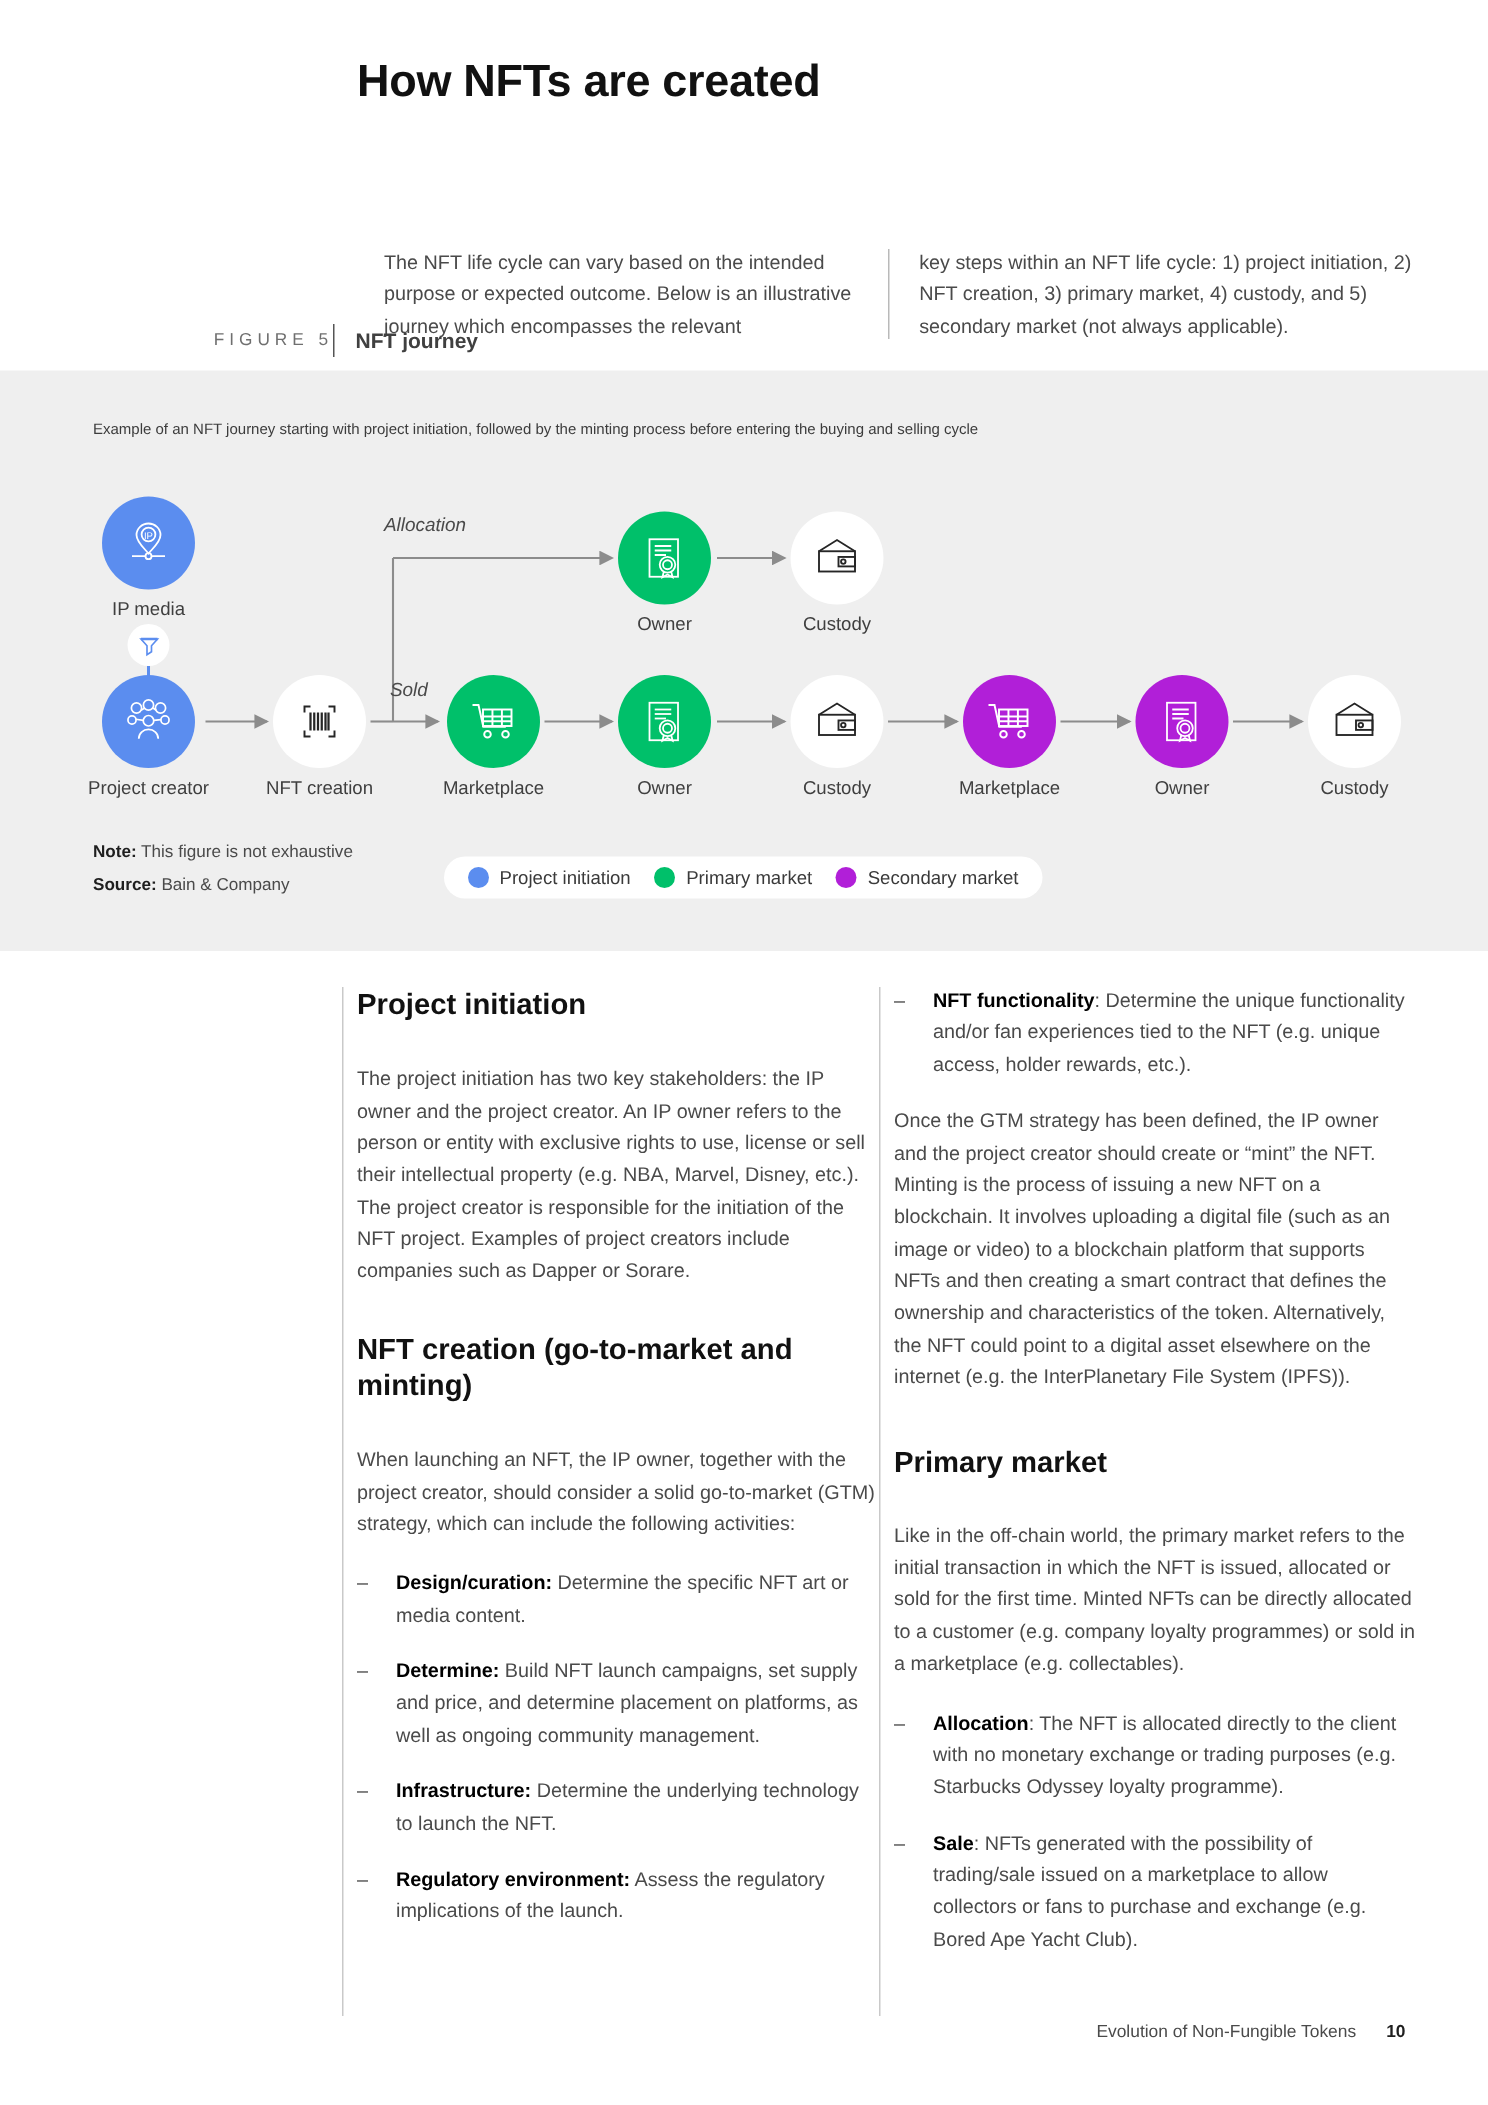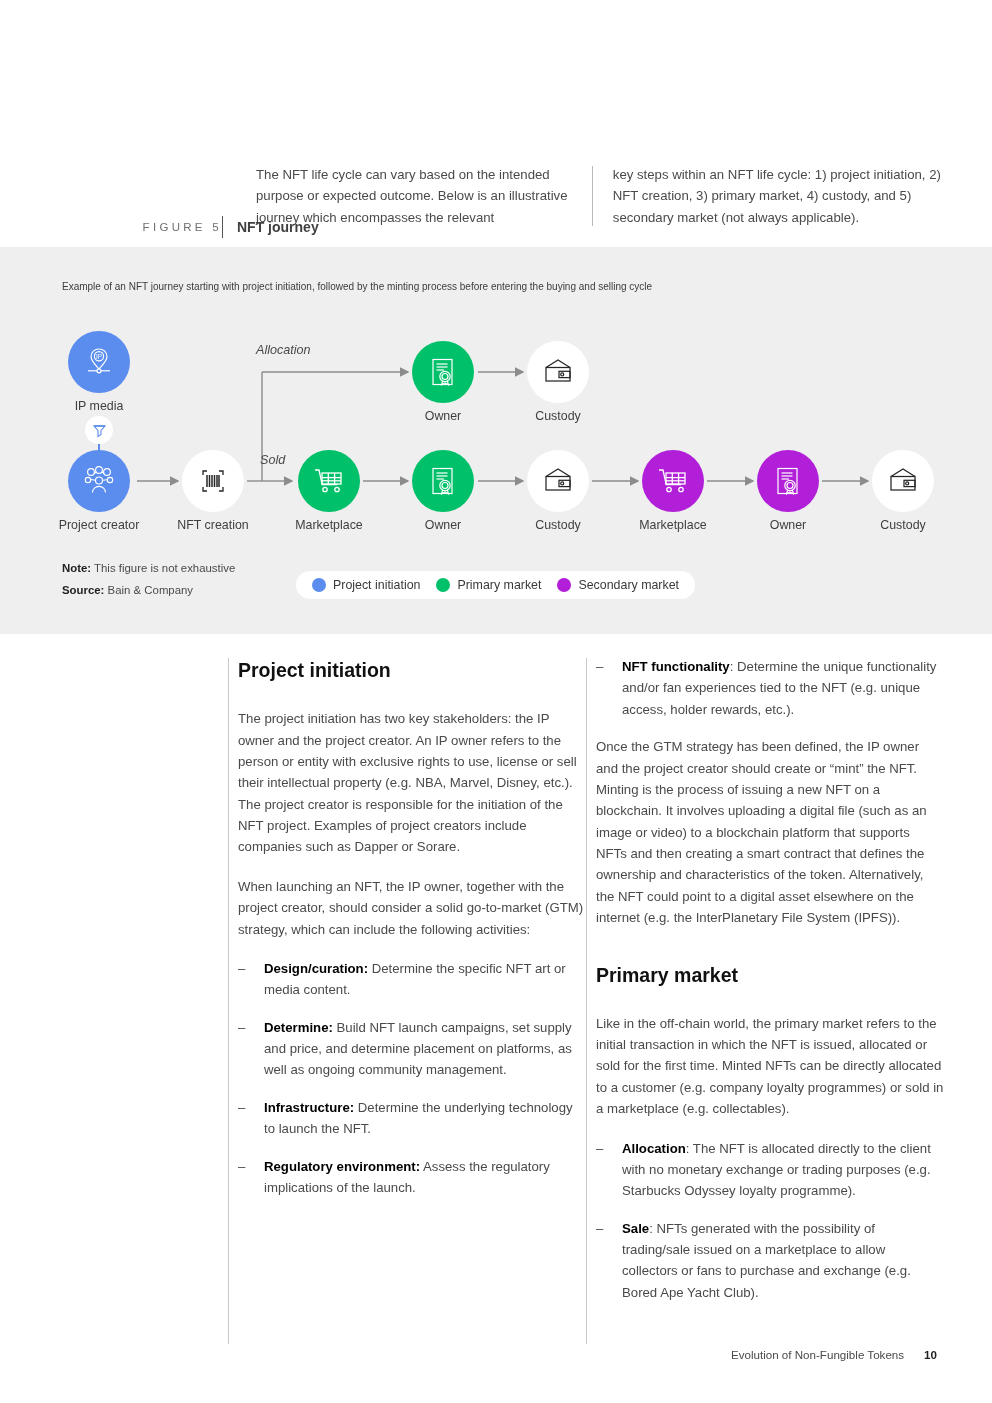--- a/index.html
+++ b/index.html
@@ -137,20 +137,21 @@
     display: flex; justify-content: flex-end; padding-right: 55px;
     font-size: 11.6px; color: #4a4a4a; gap: 20px;
   }
   .footer .pg { font-weight: 700; color: #1f1f1f; }
 </style>
 </head>
 <body>
 
 <div class="page">
 
+  <h1 class="hdr-title">How NFTs are created</h1>
 
   <div class="intro">
     <div class="intro-col left">The NFT life cycle can vary based on the intended purpose or expected outcome. Below is an illustrative journey which encompasses the relevant</div>
     <div class="intro-divider"></div>
     <div class="intro-col right">key steps within an NFT life cycle: 1) project initiation, 2) NFT creation, 3) primary market, 4) custody, and 5) secondary market (not always applicable).</div>
   </div>
 
   <div class="figline">
     <span class="fig-label">FIGURE 5</span>
     <span class="fig-rule"></span>
@@ -400,20 +401,21 @@
 
   </div>
 
   <div class="body-wrap">
     <div class="col-rule" style="left:228px; top:10px; height:686px;"></div>
     <div class="col-rule" style="left:586px; top:10px; height:686px;"></div>
 
     <div class="col left" style="top:10px;">
       <h2 class="sec">Project initiation</h2>
       <p class="para">The project initiation has two key stakeholders: the IP owner and the project creator. An IP owner refers to the person or entity with exclusive rights to use, license or sell their intellectual property (e.g. NBA, Marvel, Disney, etc.). The project creator is responsible for the initiation of the NFT project. Examples of project creators include companies such as Dapper or Sorare.</p>
+      <h2 class="sec" style="margin-top:30px;">NFT creation (go-to-market and minting)</h2>
       <p class="para">When launching an NFT, the IP owner, together with the project creator, should consider a solid go-to-market (GTM) strategy, which can include the following activities:</p>
       <ul class="bullets">
         <li><span class="dash">–</span><b>Design/curation:</b><span> Determine the specific NFT art or media content.</span></li>
         <li><span class="dash">–</span><b>Determine:</b><span> Build NFT launch campaigns, set supply and price, and determine placement on platforms, as well as ongoing community management.</span></li>
         <li><span class="dash">–</span><b>Infrastructure:</b><span> Determine the underlying technology to launch the NFT.</span></li>
         <li><span class="dash">–</span><b>Regulatory environment:</b><span> Assess the regulatory implications of the launch.</span></li>
       </ul>
     </div>
 
     <div class="col right" style="top:8px;">

